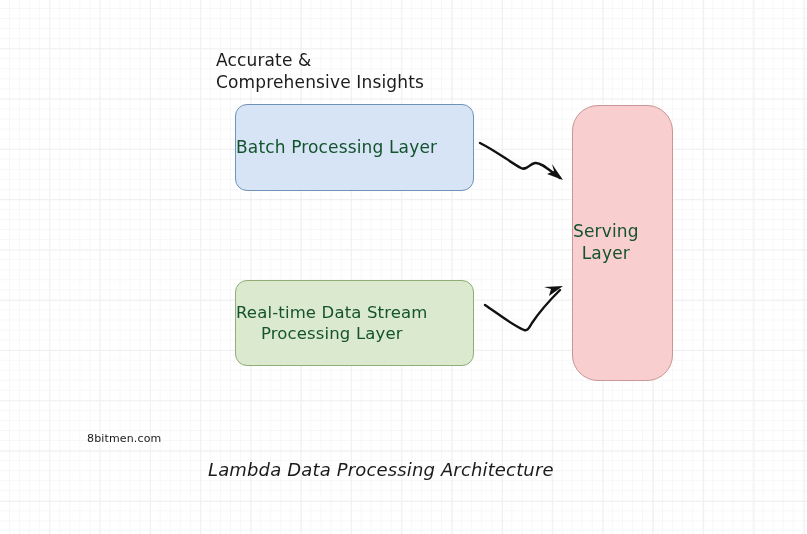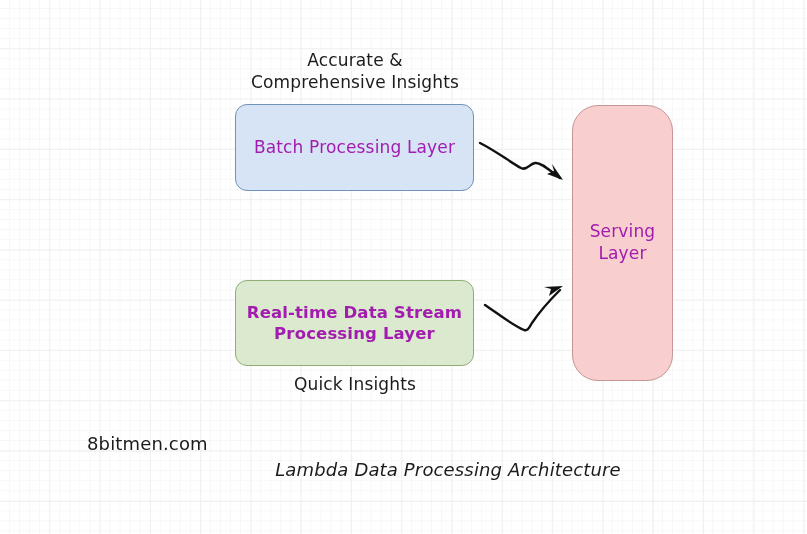--- a/index.html
+++ b/index.html
@@ -28,66 +28,64 @@
       10.06px 10.06px,
       10.06px 10.06px;
     background-position: -1px -2px, -1px -2px, -1px -2px, -1px -2px;
   }
 
   .node {
     position: absolute;
     box-sizing: border-box;
     display: flex;
     align-items: center;
-    justify-content: center;
     text-align: center;
     border-radius: 12px;
     font-family: "DejaVu Sans", sans-serif;
     font-size: 17px;
     line-height: 1.28;
-    color: #a21caf;
+    color: #14532d;
     letter-spacing: 0.15px;
   }
 
   #batch-node {
     left: 235px;
     top: 104px;
     width: 239px;
     height: 87px;
     background: #d6e4f6;
     border: 1.4px solid #7193b8;
   }
 
   #stream-node {
     left: 235px;
     top: 280px;
     width: 239px;
     height: 86px;
     background: #dbe9cf;
     border: 1.4px solid #91ad77;
     font-size: 16.5px;
-    font-weight: bold;
   }
 
   #serving-node {
     left: 572px;
     top: 105px;
     width: 101px;
     height: 276px;
     background: #f8cece;
     border: 1.4px solid #c89695;
     border-radius: 26px;
     font-size: 17px;
   }
 
   .free-label {
     position: absolute;
     font-family: "DejaVu Sans", sans-serif;
     color: #1b1b1b;
-    text-align: center;
+    text-align: left;
     line-height: 1.3;
     letter-spacing: 0.15px;
     white-space: pre-line;
   }
 
   #label-accurate {
     left: 216px;
     top: 49px;
     width: 278px;
     font-size: 17px;
@@ -96,21 +94,21 @@
   #label-quick {
     left: 255px;
     top: 373px;
     width: 200px;
     font-size: 17px;
   }
 
   #label-brand {
     left: 87px;
     top: 432px;
-    font-size: 18px;
+    font-size: 11px;
     text-align: left;
   }
 
   #label-caption {
     left: 208px;
     top: 458px;
     width: 480px;
     font-size: 18px;
     font-style: italic;
   }
@@ -139,21 +137,20 @@
   </div>
 
   <div class="node" id="serving-node">
     <span style="white-space: pre-line;">Serving
 Layer</span>
   </div>
 
   <div class="free-label" id="label-accurate">Accurate &amp;
 Comprehensive Insights</div>
 
-  <div class="free-label" id="label-quick">Quick Insights</div>
 
   <div class="free-label" id="label-brand">8bitmen.com</div>
 
   <div class="free-label" id="label-caption">Lambda Data Processing Architecture</div>
 
   <svg id="arrows" viewBox="0 0 807 534">
     <g fill="none" stroke="#111111" stroke-width="2.4" stroke-linecap="round" stroke-linejoin="round">
       <path id="edge-batch" d="M 480 143
                C 496 151, 510 162, 521 168
                C 527 171, 529 164, 535 163

